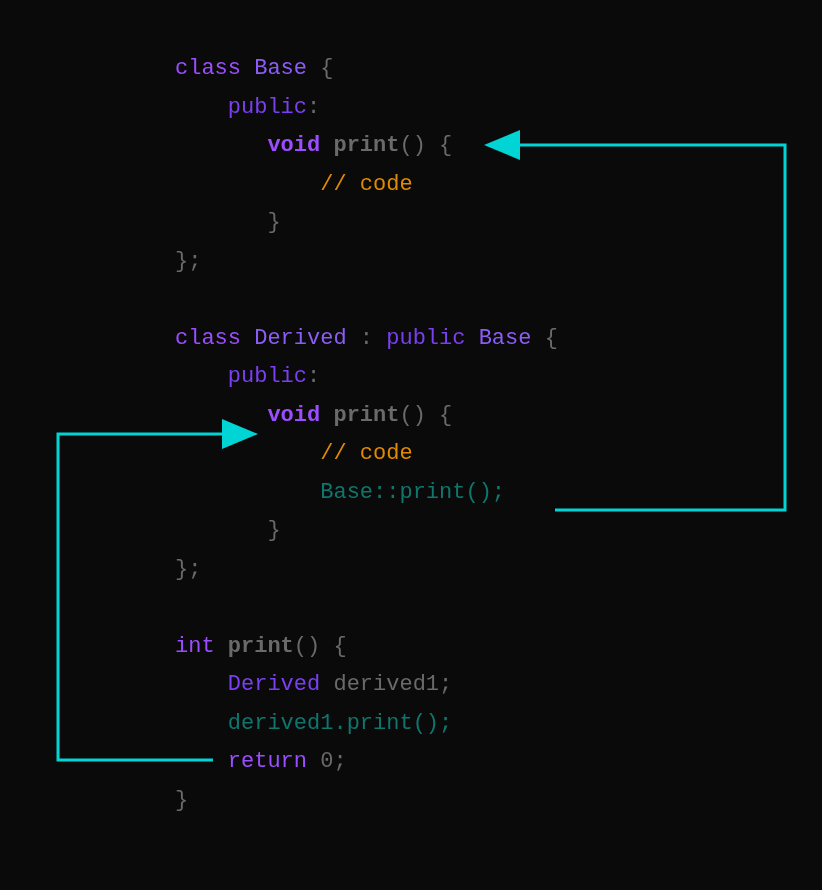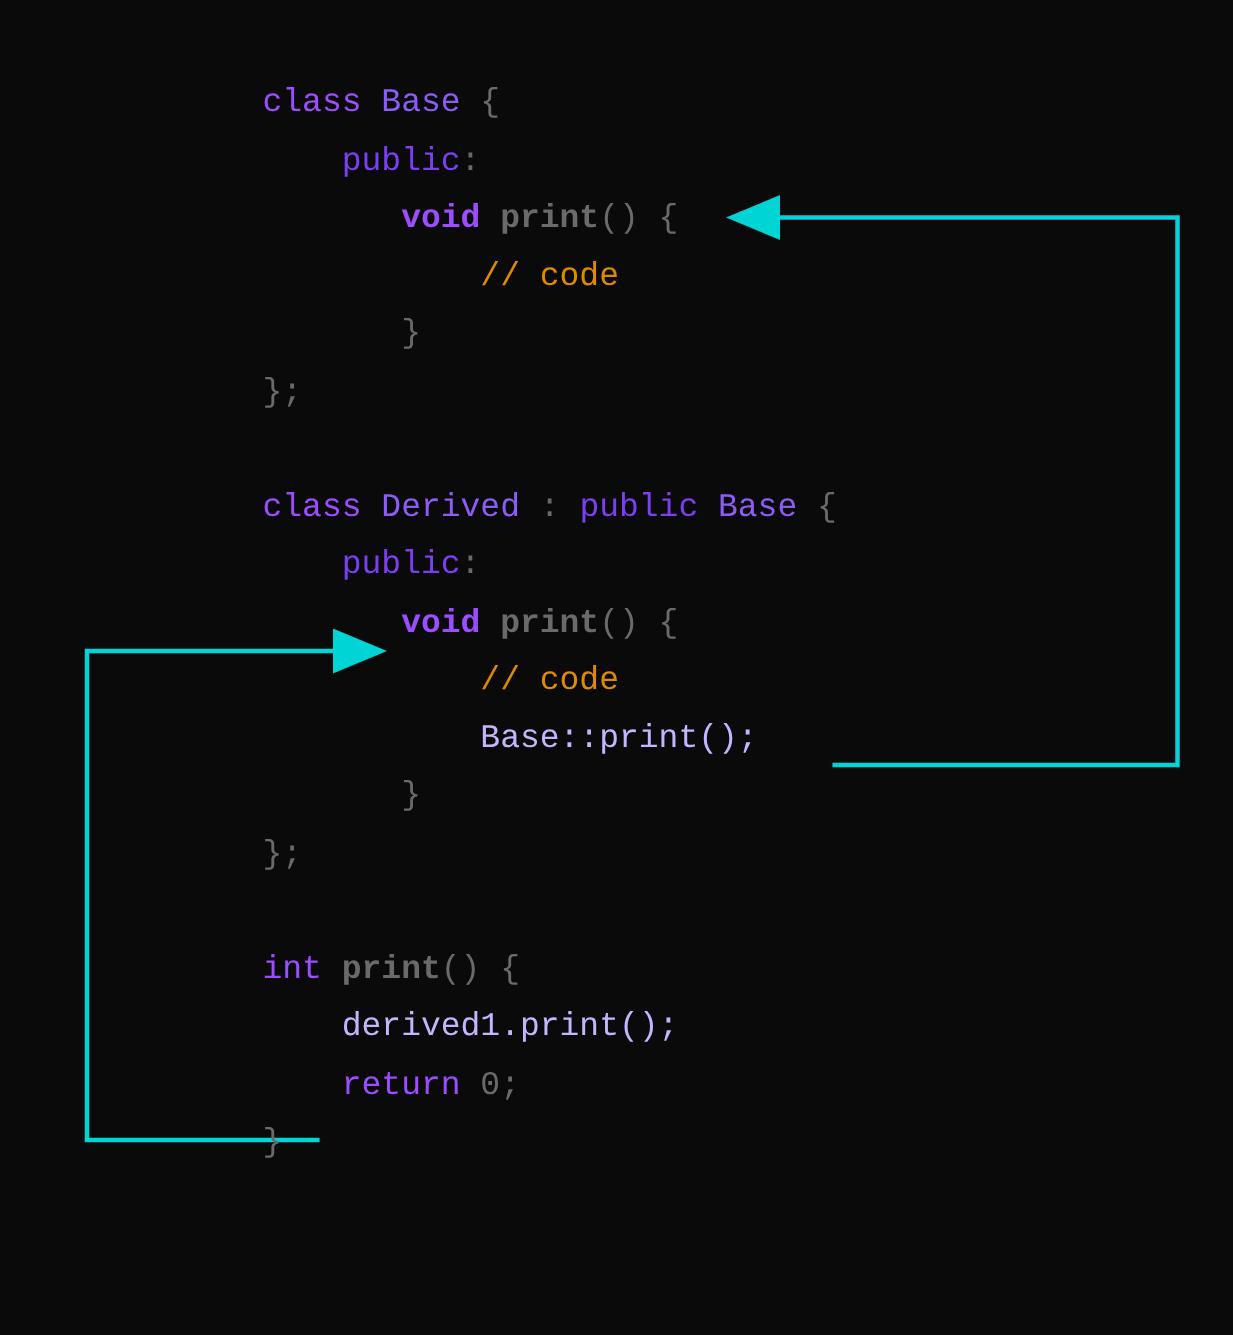--- a/index.html
+++ b/index.html
@@ -29,21 +29,21 @@
     .kw-public { color: #7b3ff2; }
     .kw-void { color: #9b4dff; font-weight: bold; }
     .kw-int { color: #9b4dff; }
     .kw-return { color: #9b4dff; }
     .typename { color: #8b5cf6; }
     .funcname { color: #6a6a6a; font-weight: bold; }
     .varname { color: #6a6a6a; }
     .brace { color: #6a6a6a; }
     .punct { color: #6a6a6a; }
     .comment { color: #e08a00; }
-    .called { color: #c4b5fd; }
+    .called { color: #0f766e; }
     .derived-type { color: #7b3ff2; }
     .zero { color: #6a6a6a; }
     
     svg.arrows {
       position: absolute;
       top: 0;
       left: 0;
       width: 822px;
       height: 890px;
       z-index: 1;
@@ -75,16 +75,17 @@
   <div class="line"> </div>
   <div class="line"><span class="kw-class">class</span> <span class="typename">Derived</span> <span class="punct">:</span> <span class="kw-public">public</span> <span class="typename">Base</span> <span class="brace">{</span></div>
   <div class="line">    <span class="kw-public">public</span><span class="punct">:</span></div>
   <div class="line">       <span class="kw-void">void</span> <span class="funcname">print</span><span class="punct">()</span> <span class="brace">{</span></div>
   <div class="line">           <span class="comment">// code</span></div>
   <div class="line">           <span class="called">Base::print();</span></div>
   <div class="line">       <span class="brace">}</span></div>
   <div class="line"><span class="punct">};</span></div>
   <div class="line"> </div>
   <div class="line"><span class="kw-int">int</span> <span class="funcname">print</span><span class="punct">()</span> <span class="brace">{</span></div>
+  <div class="line">    <span class="derived-type">Derived</span> <span class="varname">derived1</span><span class="punct">;</span></div>
   <div class="line">    <span class="called">derived1.print();</span></div>
   <div class="line">    <span class="kw-return">return</span> <span class="zero">0</span><span class="punct">;</span></div>
   <div class="line"><span class="brace">}</span></div>
 </div>
 
 </body></html>

